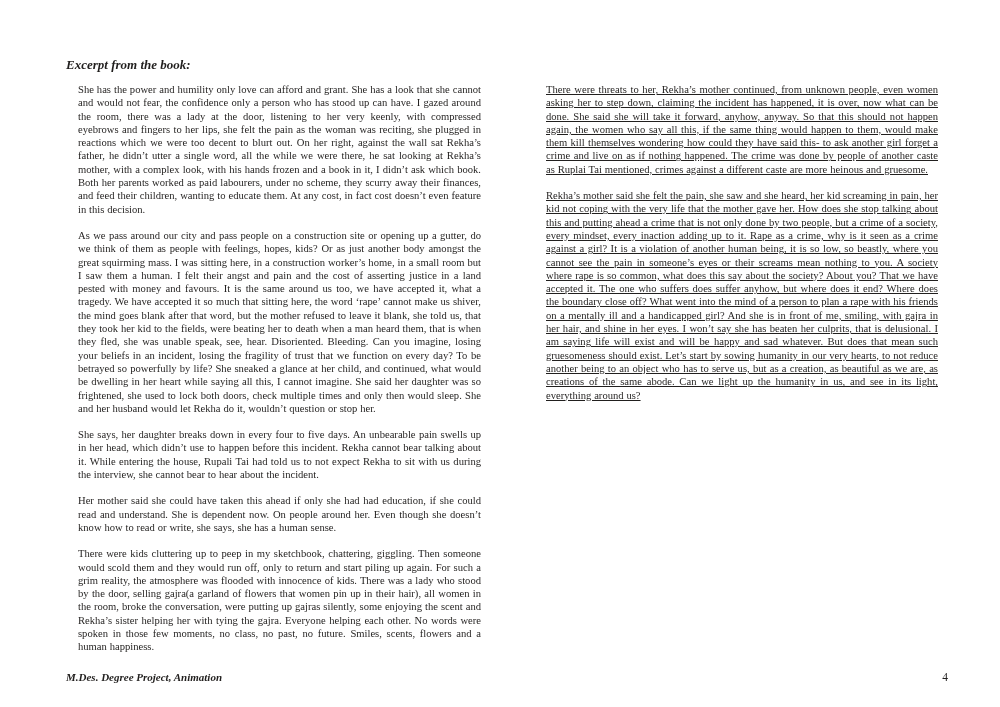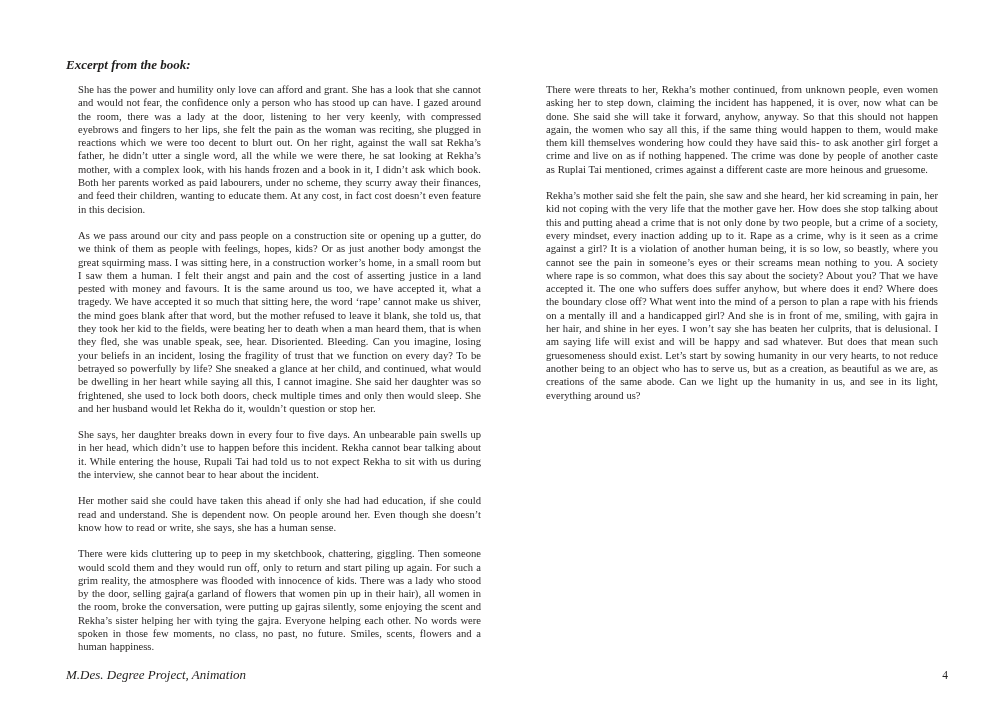--- a/index.html
+++ b/index.html
@@ -26,20 +26,21 @@
     box-sizing: border-box;
   }
   .column.left {
     width: 415px;
     flex: 0 0 415px;
   }
   .column.right {
     width: 404px;
     flex: 0 0 404px;
     padding-top: 26px;
+    text-decoration: underline;
   }
   .heading {
     font-size: 13px;
     font-weight: bold;
     font-style: italic;
     line-height: 16px;
     margin: 0 0 10px 0;
   }
   .body-text p {
     font-size: 10.6px;
@@ -51,22 +52,23 @@
   .footer {
     position: absolute;
     left: 66px;
     right: 52px;
     bottom: 24px;
     display: flex;
     justify-content: space-between;
     align-items: baseline;
   }
   .footer-left {
-    font-size: 13px;
+    font-size: 11px;
     font-style: italic;
+    font-weight: bold;
   }
   .footer-page {
     font-size: 11.5px;
   }
 </style>
 </head>
 <body>
 
 <div class="page">
   <div class="columns">

